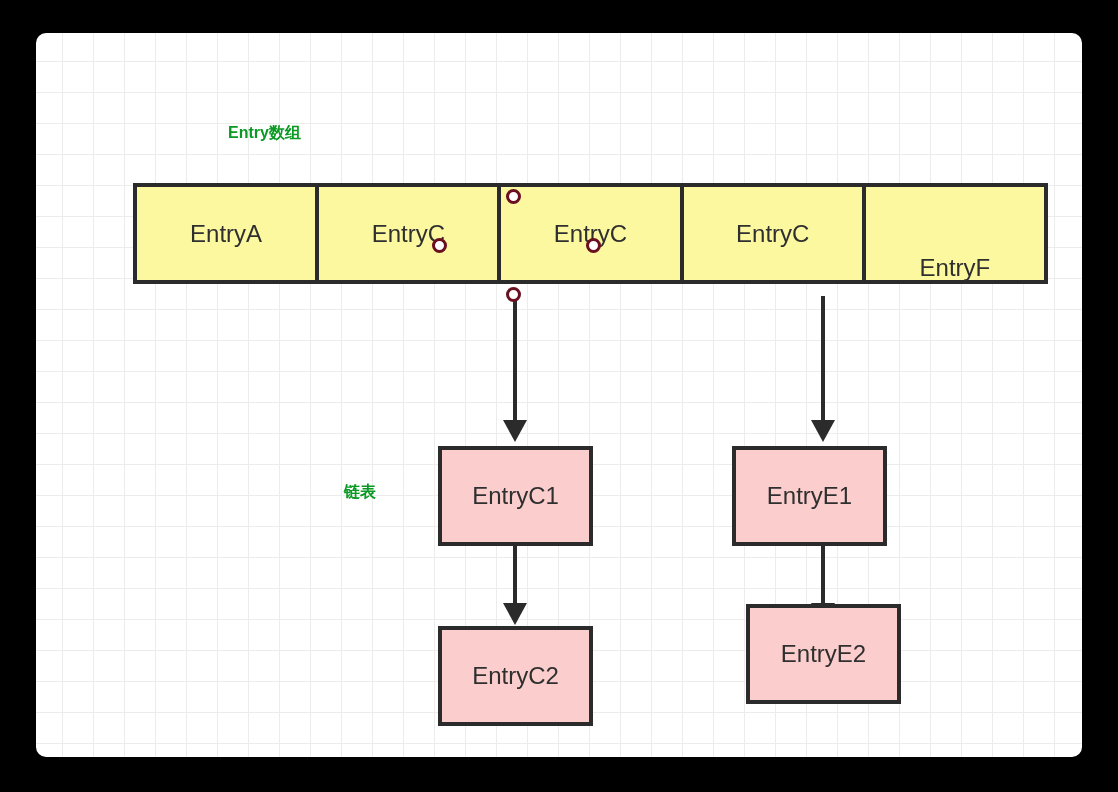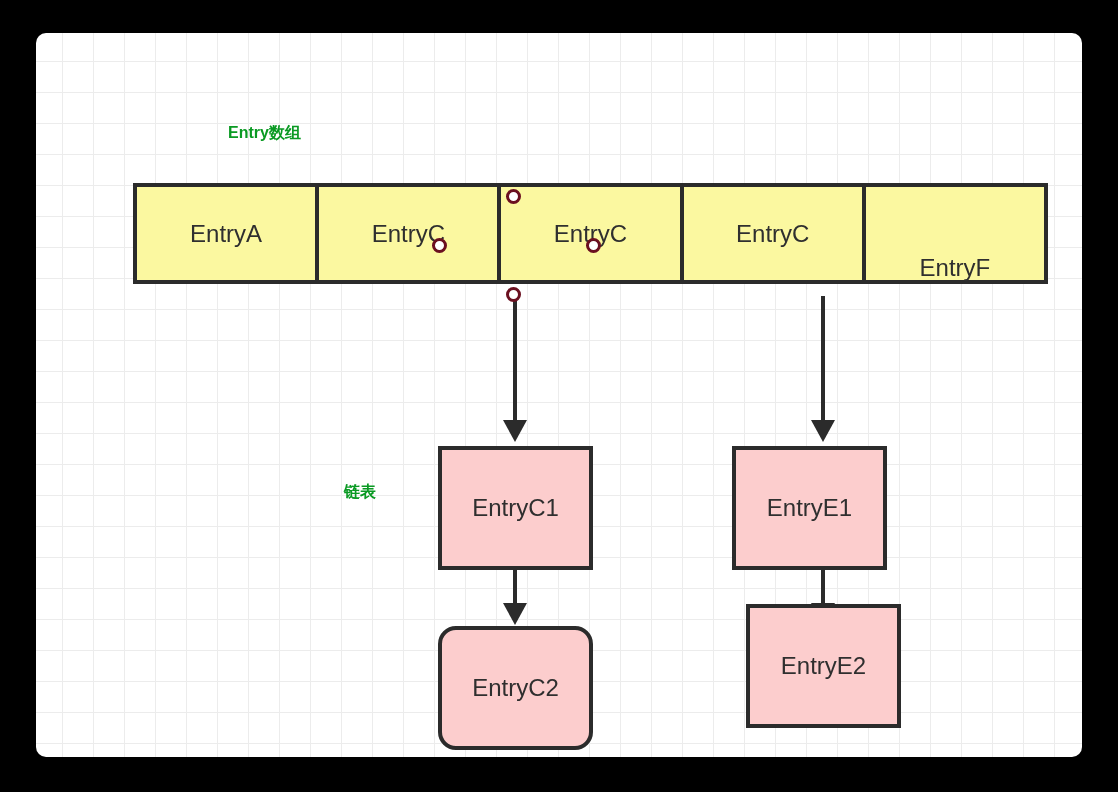--- a/index.html
+++ b/index.html
@@ -111,34 +111,34 @@
   #line-c1-down    { left: 477px; top: 513px; height: 64px; }
   #arrow-c1-down   { left: 467px; top: 570px; }
   
   #line-e1-down    { left: 785px; top: 513px; height: 64px; }
   #arrow-e1-down   { left: 775px; top: 570px; }
 
   
   .node {
     position: absolute;
     width: 155px;
-    height: 124px;
+    height: 100px;
     box-sizing: border-box;
     border: 4px solid #2b2b2b;
     background: #fccdcd;
     display: flex;
     align-items: center;
     justify-content: center;
     color: #2f2f2f;
     font-size: 24px;
     line-height: 1;
     z-index: 4;
   }
   #node-c1 { left: 402px; top: 413px; }
-  #node-c2 { left: 402px; top: 593px; border-radius: 18px; }
+  #node-c2 { left: 402px; top: 593px; }
   #node-e1 { left: 696px; top: 413px; }
   #node-e2 { left: 710px; top: 571px; }
 </style>
 </head>
 <body>
 
 <div id="canvas">
 
   <div class="glabel" id="label-array">Entry数组</div>
 

